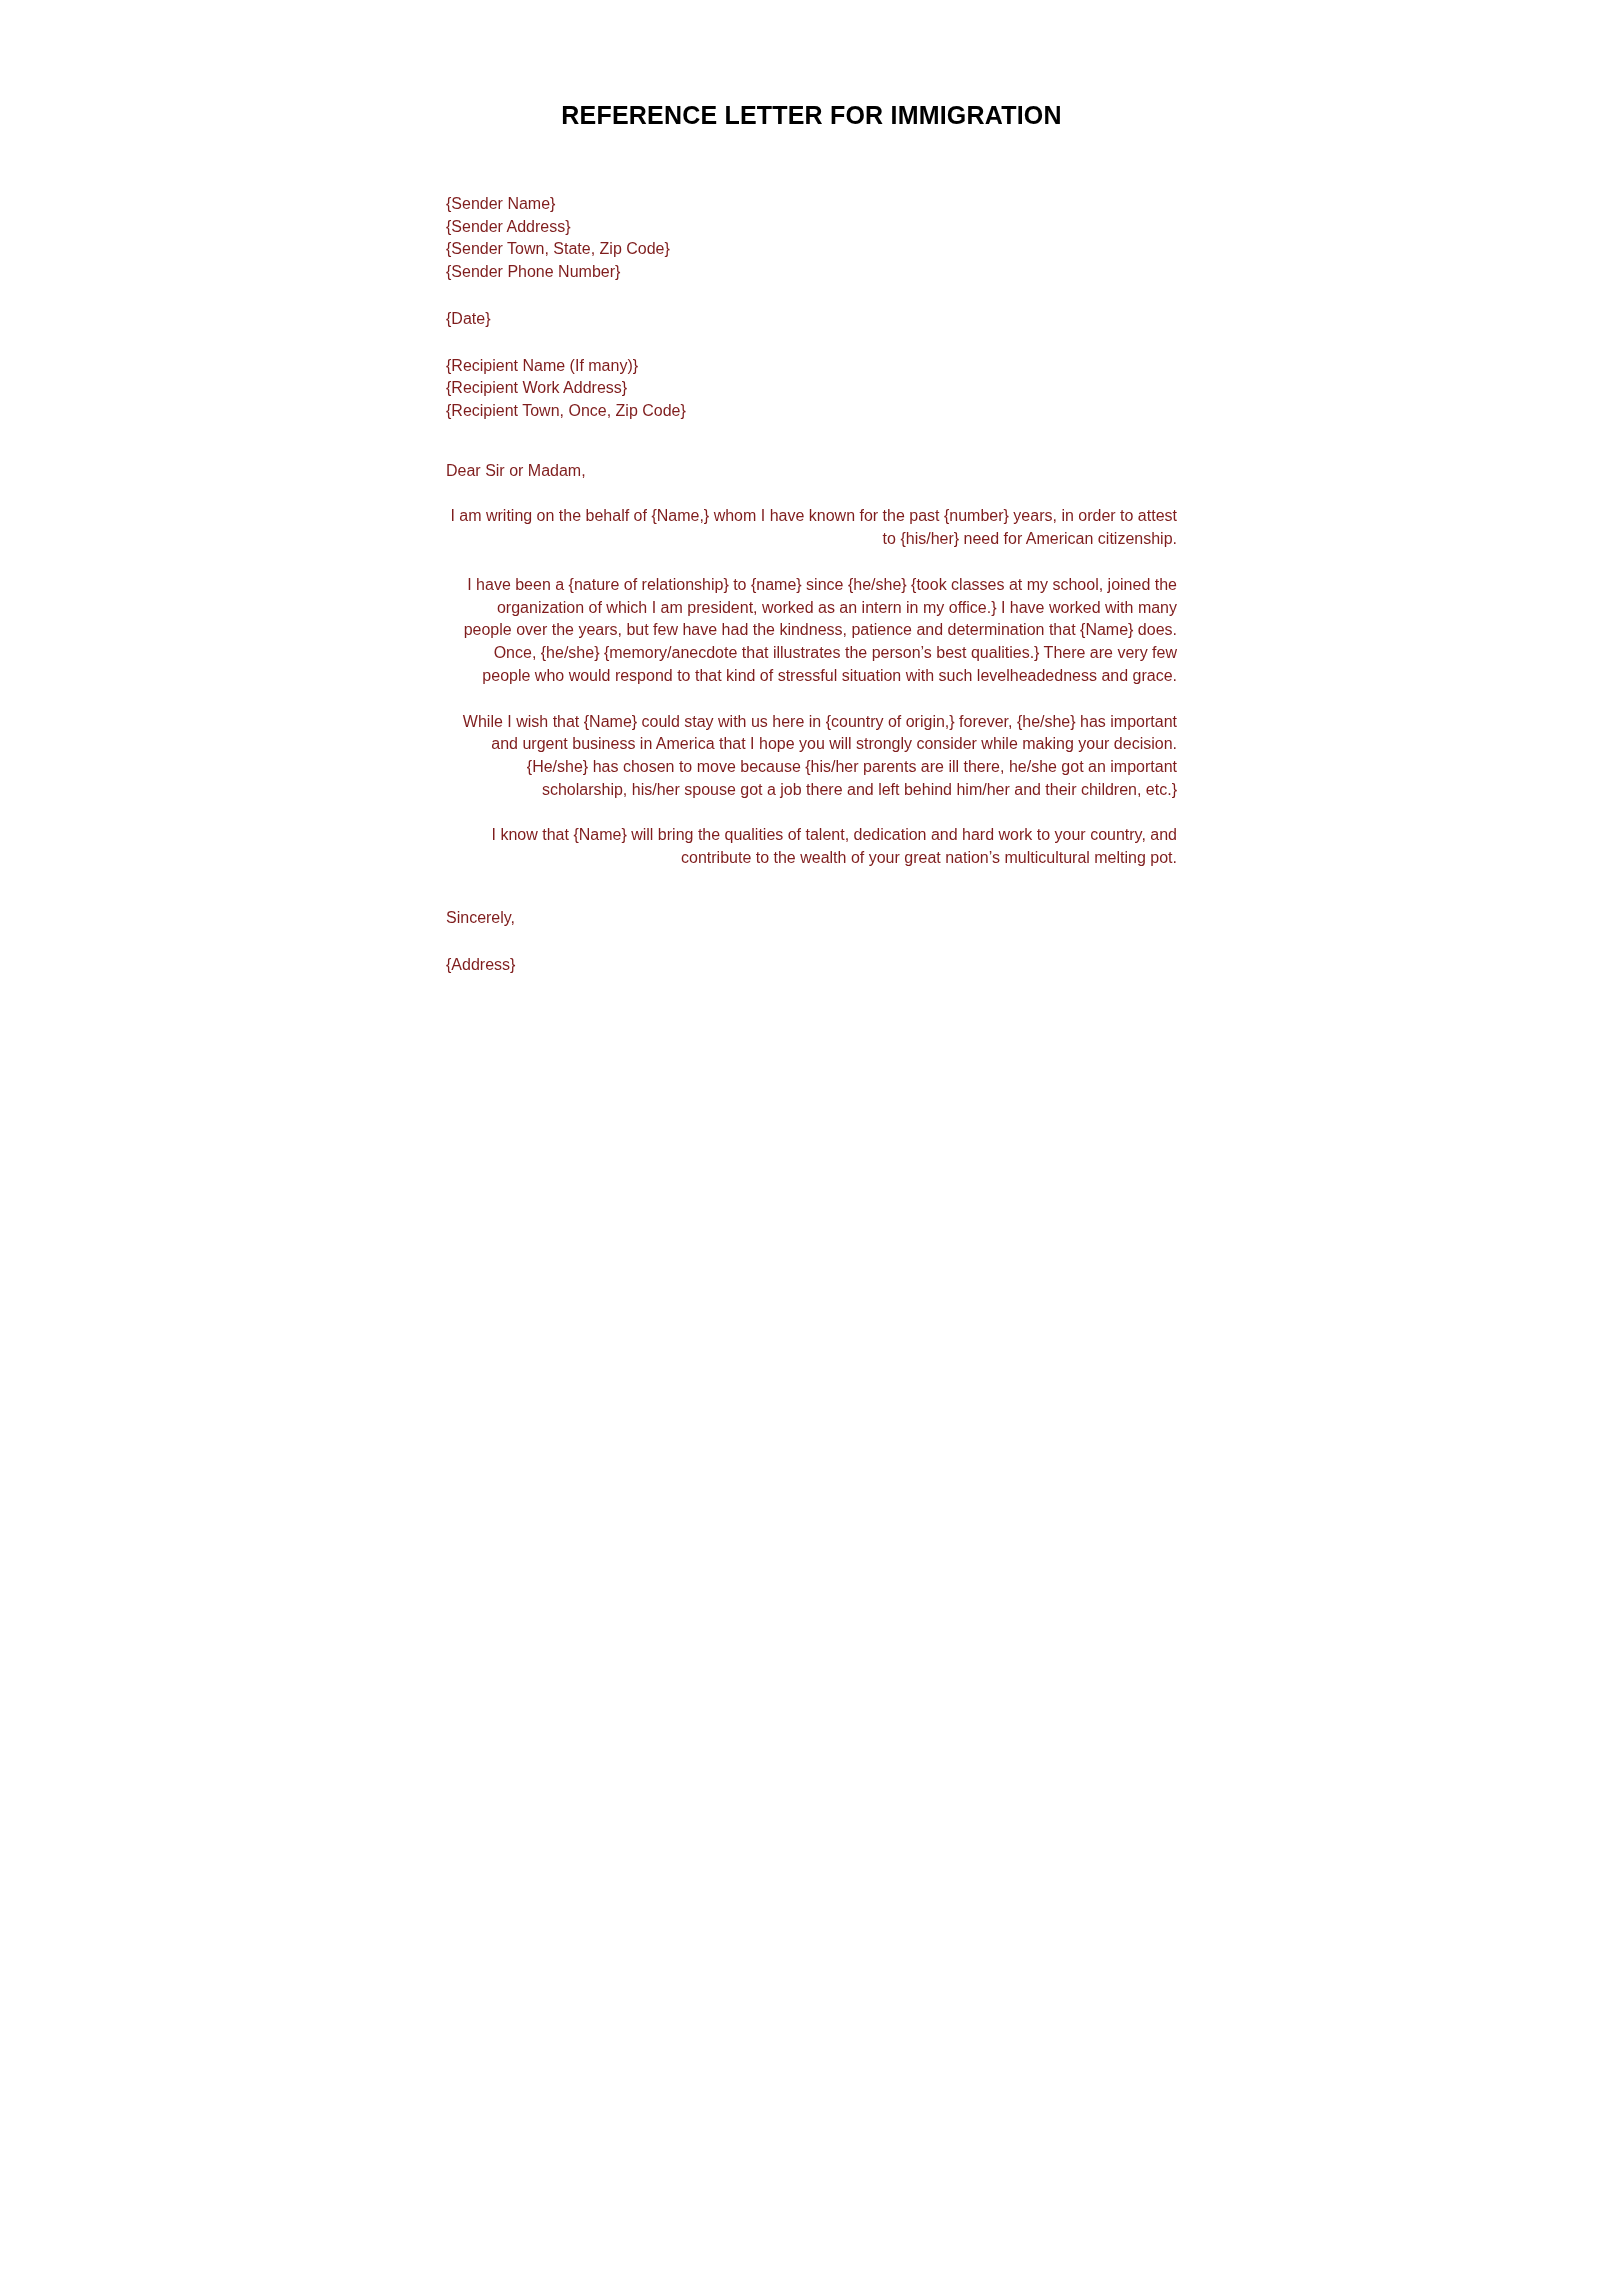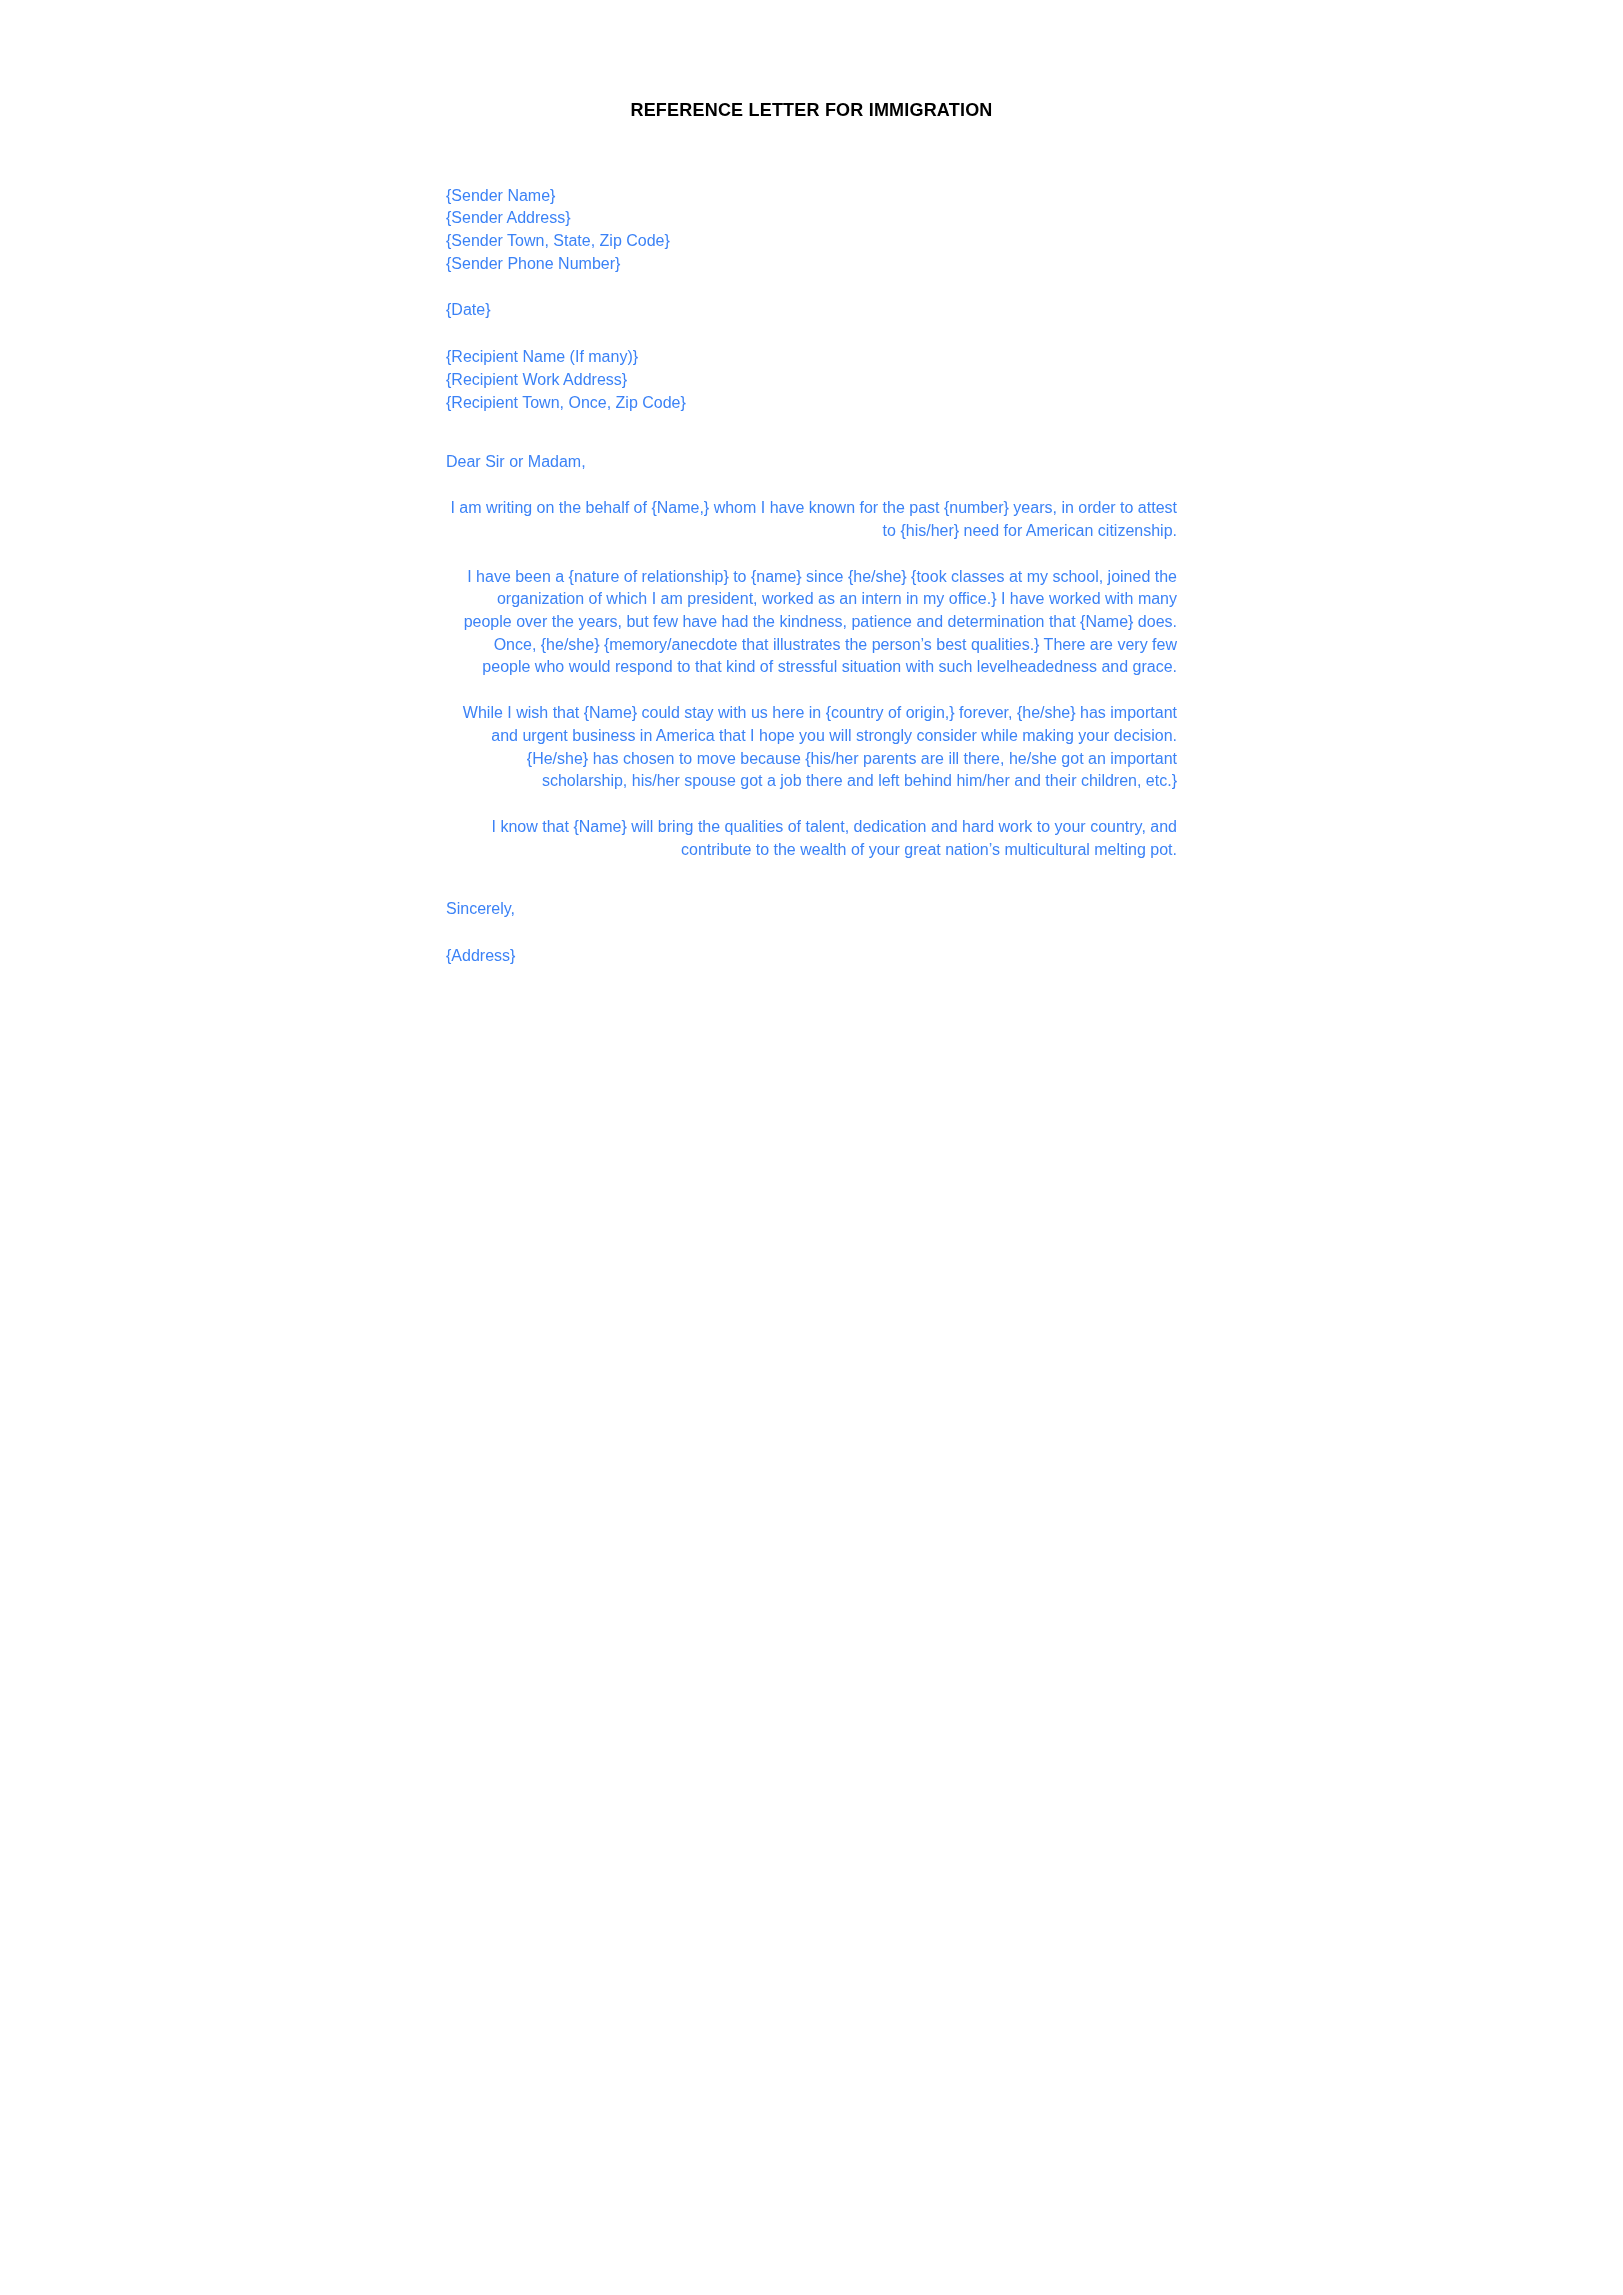--- a/index.html
+++ b/index.html
@@ -13,32 +13,32 @@
     min-height: 1338px;
     margin: 0 auto;
     background: #ffffff;
     box-sizing: border-box;
     padding: 100px 108px 51px 108px;
     font-family: "Liberation Sans", "DejaVu Sans", sans-serif;
     color: #000000;
   }
   .doc-title {
     text-align: center;
-    font-size: 18px;
+    font-size: 25px;
     font-weight: bold;
     letter-spacing: 0.2px;
     margin: 0 0 0 0;
     padding: 0;
     line-height: 1.2;
     color: #000000;
   }
   .body-text {
     font-size: 16px;
     line-height: 1.42;
-    color: #3b82f6;
+    color: #7f1d1d;
   }
   .block {
     margin: 0;
     padding: 0;
   }
   .spacer-xl { height: 63px; }
   .spacer-lg { height: 37px; }
   .spacer-md { height: 24px; }
   .spacer-sm { height: 23px; }
   .line {

